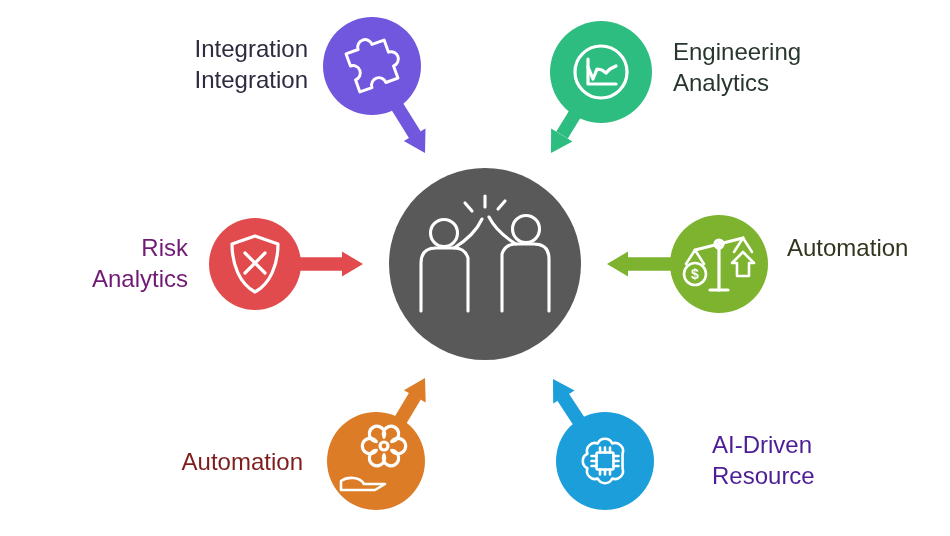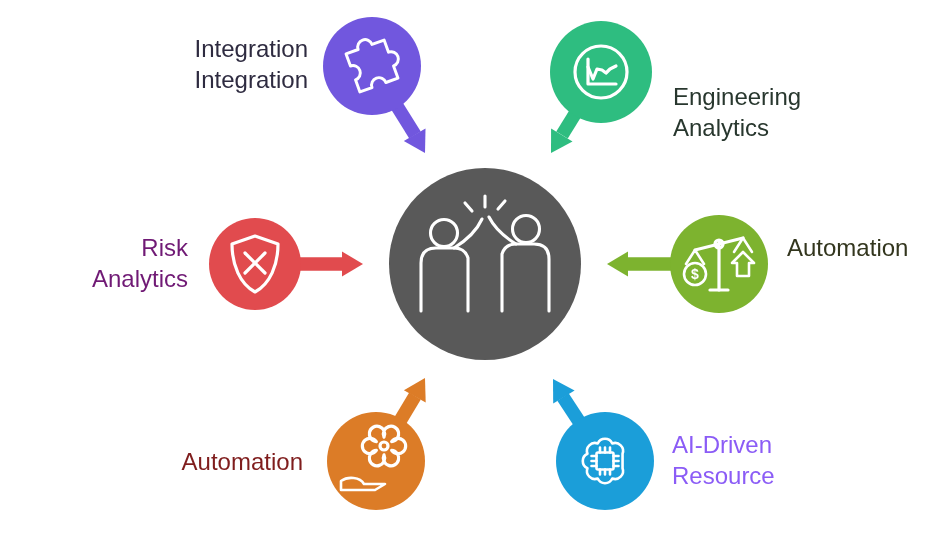--- a/index.html
+++ b/index.html
@@ -113,36 +113,36 @@
         <line x1="13" y1="-57" x2="20" y2="-65"></line>
       </g>
     </g>
   </svg>
 
   <div class="label right" style="left: 100px; top: 33px; width: 208px; color: rgb(46, 43, 64);">
     <div>Integration</div>
     <div>Integration</div>
   </div>
 
-  <div class="label left" style="left: 673px; top: 36px; width: 210px; color: rgb(40, 55, 46); margin-top: 45px;">
+  <div class="label left" style="left: 673px; top: 36px; width: 210px; color: rgb(40, 55, 46);">
     <div>Engineering</div>
     <div>Analytics</div>
   </div>
 
   <div class="label right" style="left: 28px; top: 232px; width: 160px; color: #701a75;">
     <div>Risk</div>
     <div>Analytics</div>
   </div>
 
   <div class="label left" style="left: 787px; top: 232px; width: 160px; color: rgb(51, 54, 30);">
     <div>Automation</div>
   </div>
 
   <div class="label right" style="left: 103px; top: 446px; width: 200px; color: #7f1d1d;">
     <div>Automation</div>
   </div>
 
-  <div class="label left" style="left: 672px; top: 429px; width: 180px; color: #8b5cf6;">
+  <div class="label left" style="left: 712px; top: 429px; width: 180px; color: #4c1d95;">
     <div>AI-Driven</div>
     <div>Resource</div>
   </div>
 
 </div>
 
 </body></html>

